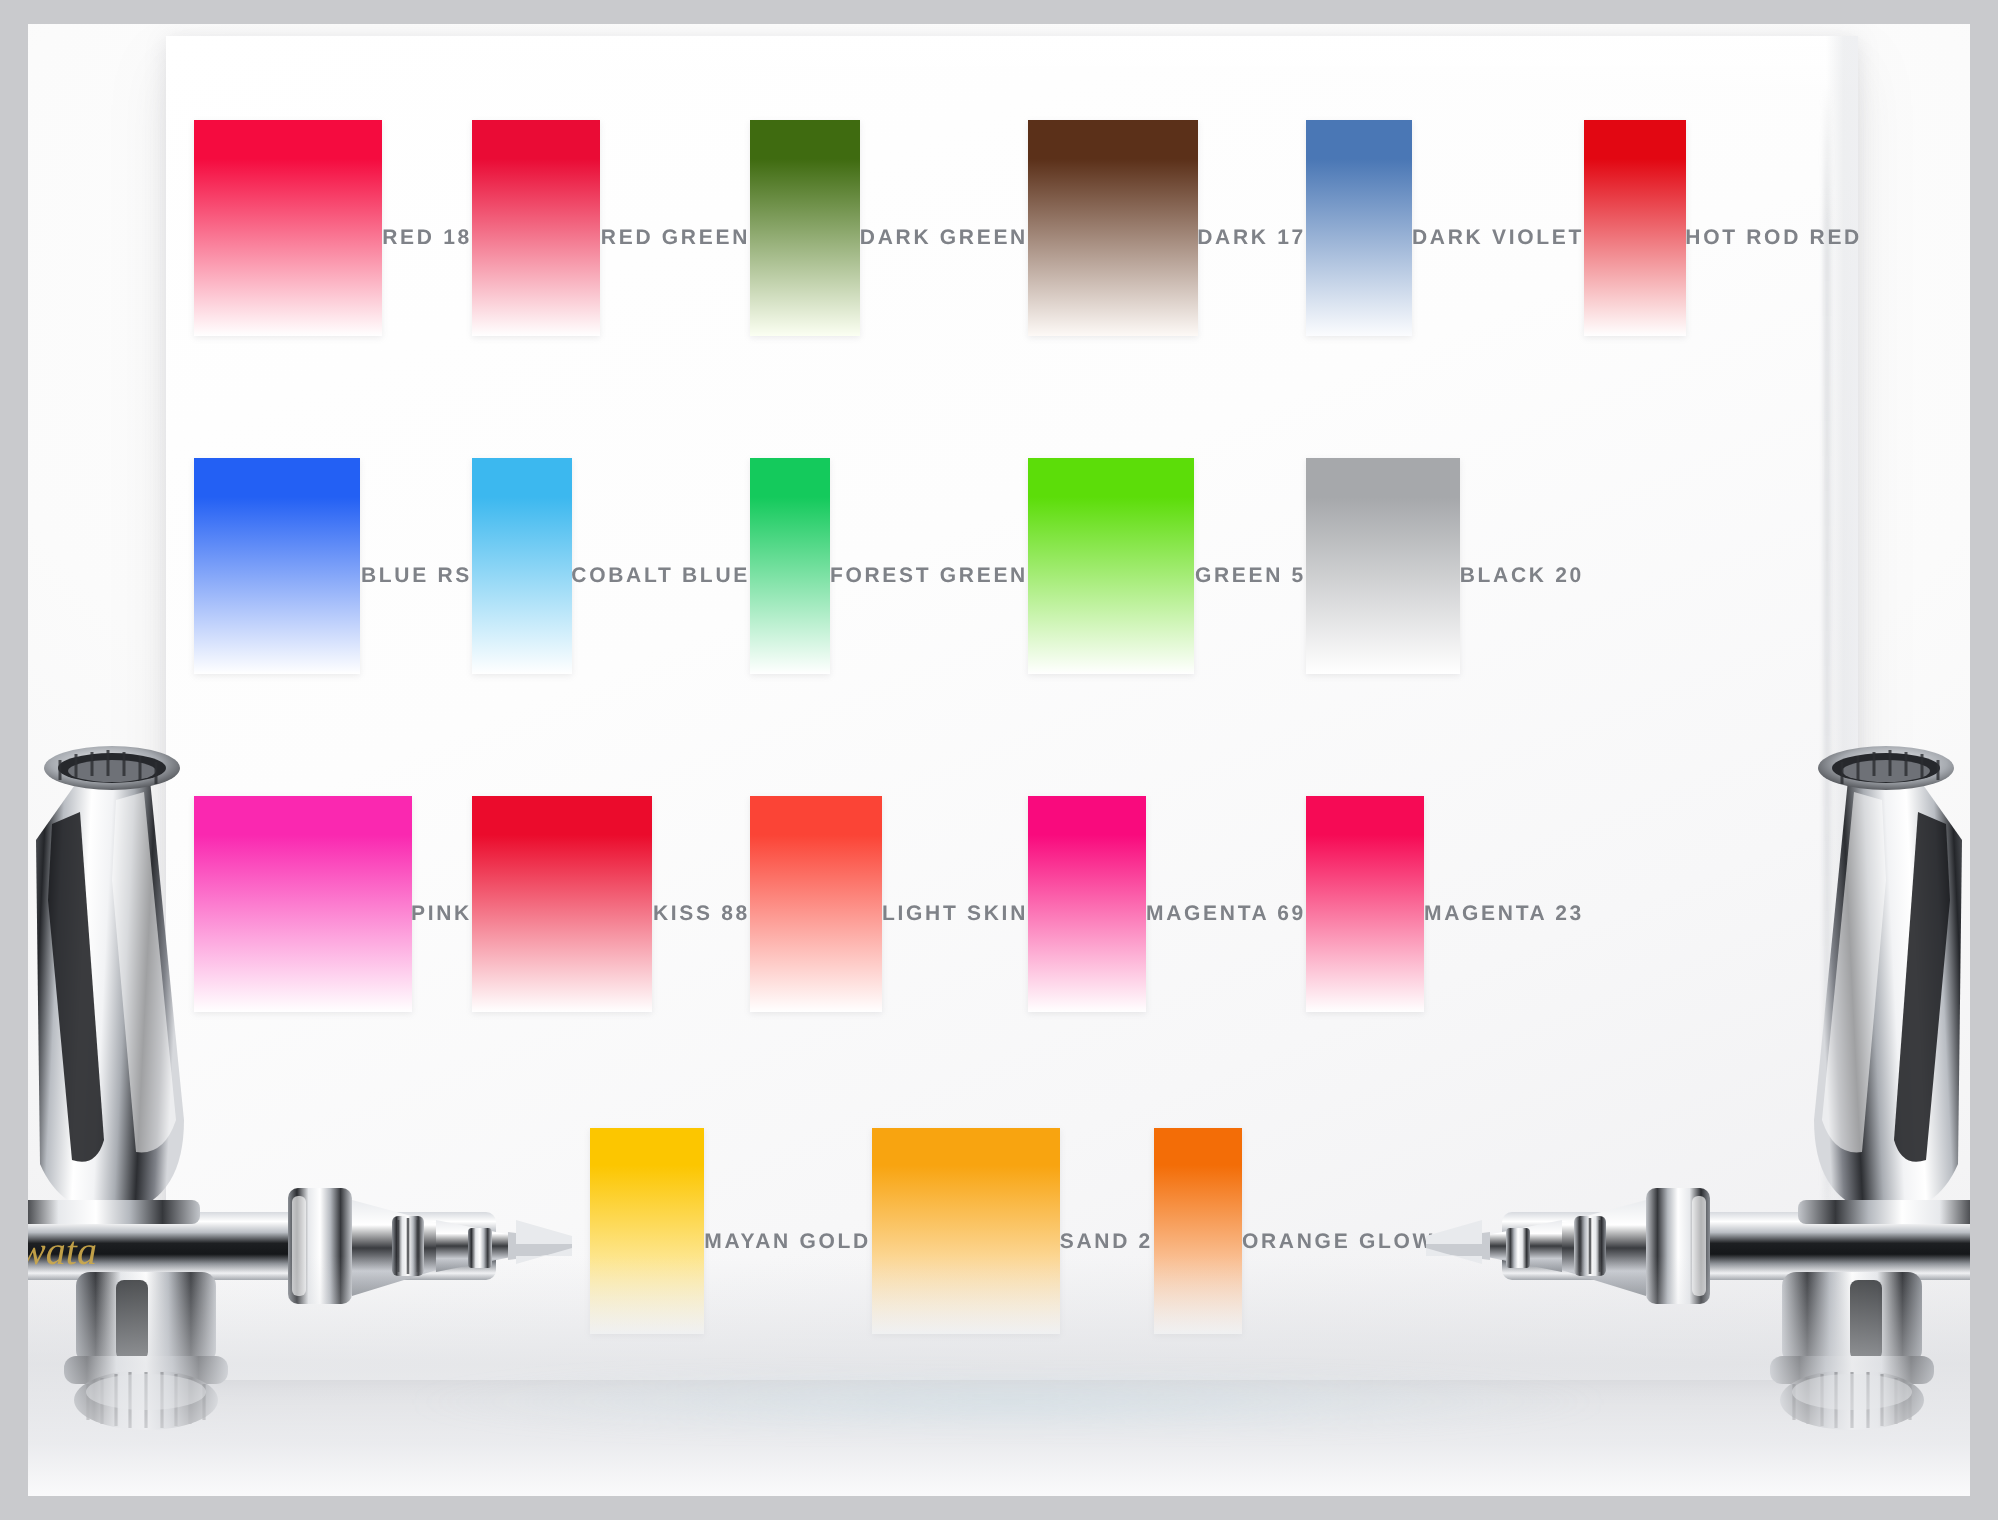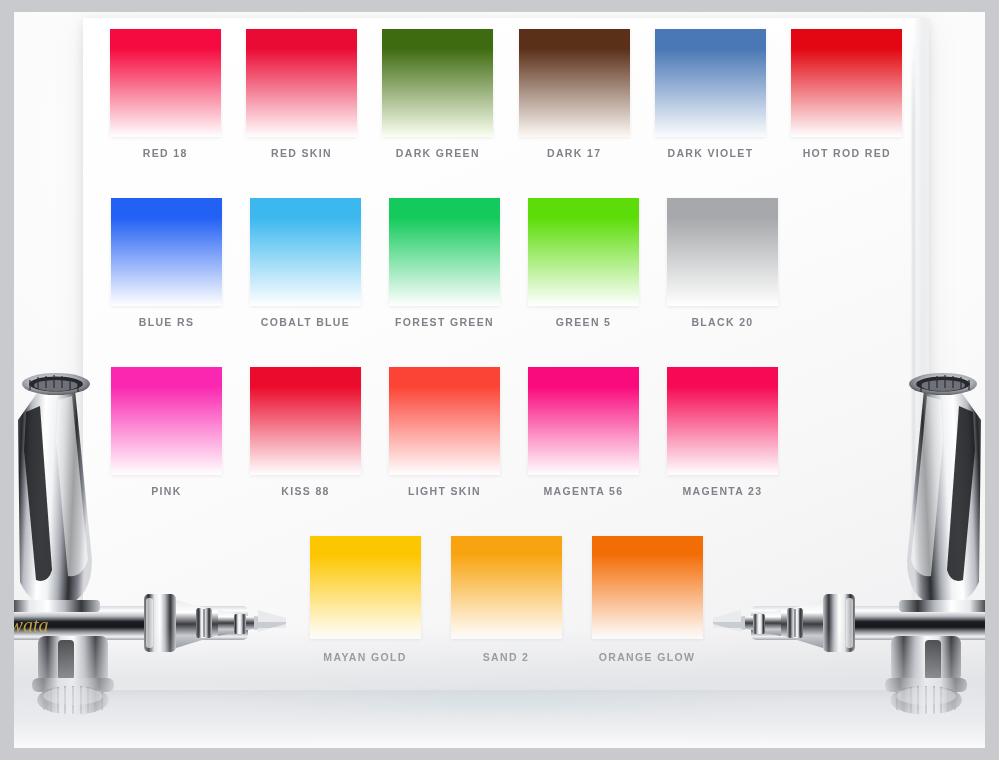--- a/index.html
+++ b/index.html
@@ -97,21 +97,21 @@
     display: flex;
     height: 169px;
   }
   .row.row-last {
     justify-content: center;
     height: 158px;
   }
   .cell {
     width: 139px;
     display: flex;
-    flex-direction: column;
+    flex-direction: row;
     align-items: center;
   }
   .row-last .cell { width: 141px; }
 
   .swatch {
     width: 111px;
     height: 108px;
     box-shadow: 0 1px 3px rgba(140,143,150,.16);
   }
   .row-last .swatch { height: 103px; }
@@ -152,21 +152,21 @@
       <div class="card-fold"></div>
 
       <div class="grid" id="swatch-grid">
           <div class="row">
             <div class="cell">
               <div class="swatch" style="background: linear-gradient(rgb(245, 11, 63) 0%, rgb(245, 11, 63) 18%, rgb(255, 255, 255) 100%);"></div>
               <div class="swatch-label">RED 18</div>
             </div>
             <div class="cell">
               <div class="swatch" style="background: linear-gradient(rgb(234, 11, 53) 0%, rgb(234, 11, 53) 18%, rgb(255, 255, 255) 100%);"></div>
-              <div class="swatch-label">RED SKIN</div>
+              <div class="swatch-label">RED GREEN</div>
             </div>
             <div class="cell">
               <div class="swatch" style="background: linear-gradient(rgb(63, 107, 16) 0%, rgb(63, 107, 16) 18%, rgb(251, 255, 242) 100%);"></div>
               <div class="swatch-label">DARK GREEN</div>
             </div>
             <div class="cell">
               <div class="swatch" style="background: linear-gradient(rgb(91, 48, 25) 0%, rgb(91, 48, 25) 18%, rgb(253, 249, 246) 100%);"></div>
               <div class="swatch-label">DARK 17</div>
             </div>
             <div class="cell">
@@ -208,21 +208,21 @@
             <div class="cell">
               <div class="swatch" style="background: linear-gradient(rgb(235, 11, 44) 0%, rgb(235, 11, 44) 18%, rgb(255, 255, 255) 100%);"></div>
               <div class="swatch-label">KISS 88</div>
             </div>
             <div class="cell">
               <div class="swatch" style="background: linear-gradient(rgb(251, 68, 54) 0%, rgb(251, 68, 54) 18%, rgb(255, 255, 255) 100%);"></div>
               <div class="swatch-label">LIGHT SKIN</div>
             </div>
             <div class="cell">
               <div class="swatch" style="background: linear-gradient(rgb(249, 10, 125) 0%, rgb(249, 10, 125) 18%, rgb(255, 255, 255) 100%);"></div>
-              <div class="swatch-label">MAGENTA 56</div>
+              <div class="swatch-label">MAGENTA 69</div>
             </div>
             <div class="cell">
               <div class="swatch" style="background: linear-gradient(rgb(246, 10, 85) 0%, rgb(246, 10, 85) 18%, rgb(255, 255, 255) 100%);"></div>
               <div class="swatch-label">MAGENTA 23</div>
             </div>
           </div>
           <div class="row row-last">
             <div class="cell">
               <div class="swatch" style="background: linear-gradient(rgb(252, 198, 0) 0%, rgb(252, 198, 0) 18%, rgb(255, 255, 255) 100%);"></div>
               <div class="swatch-label">MAYAN GOLD</div>

